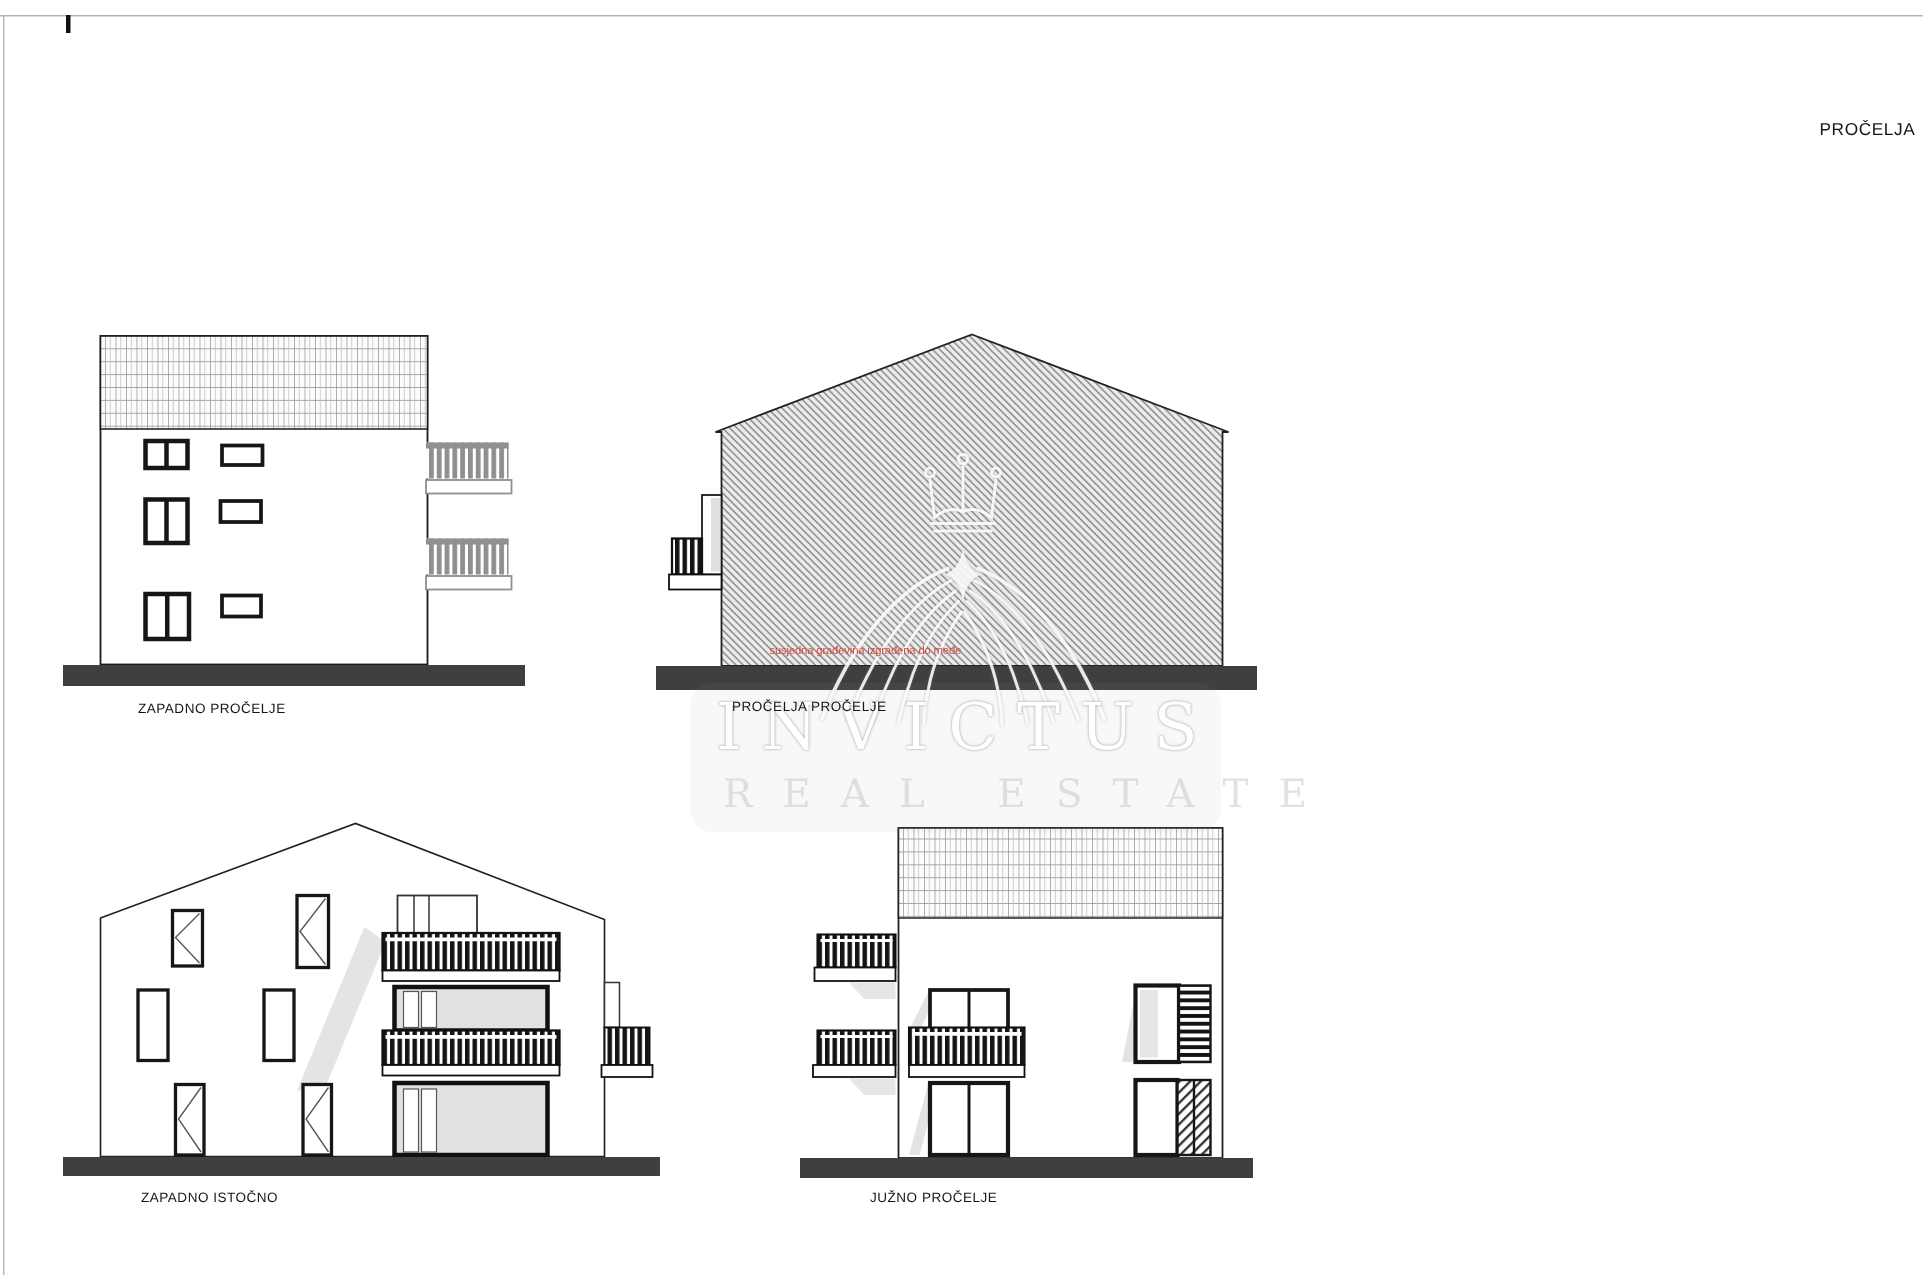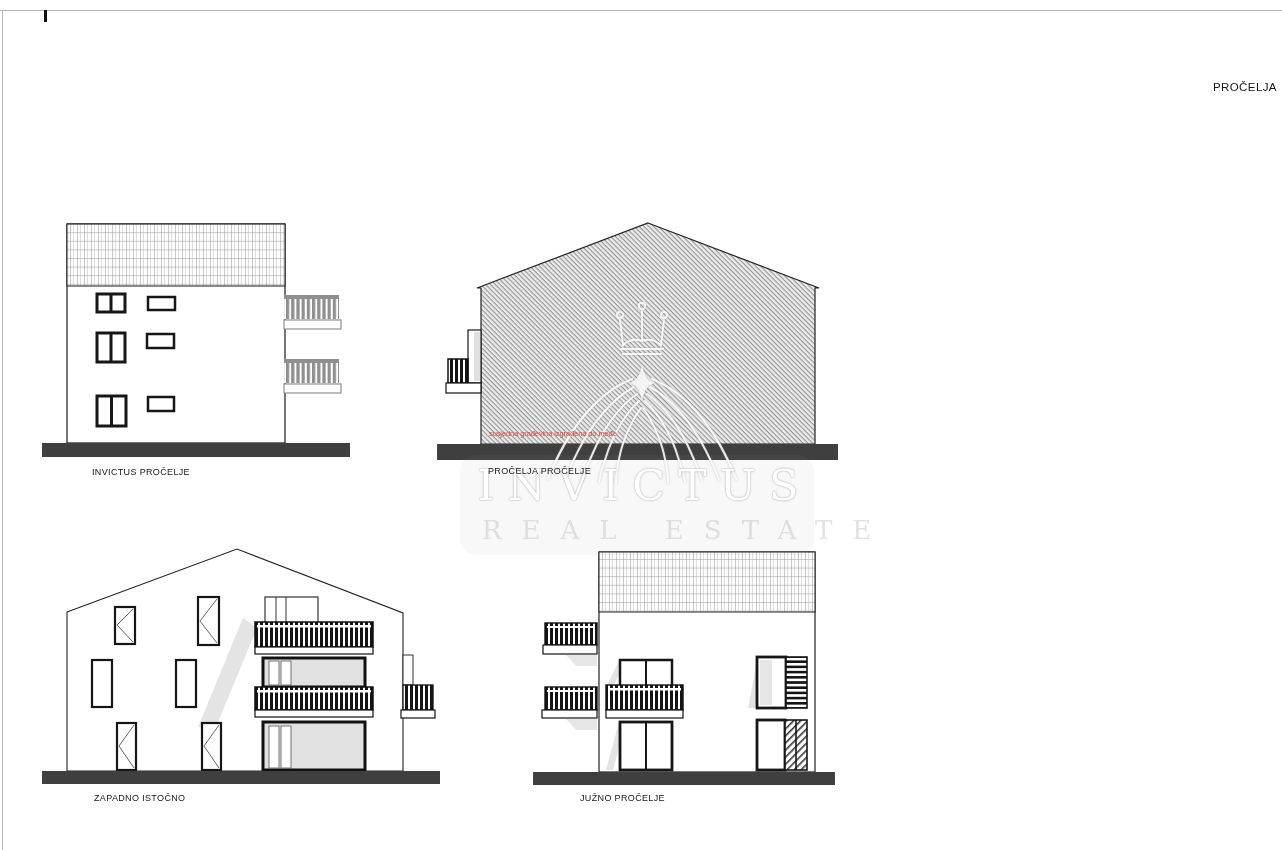--- a/index.html
+++ b/index.html
@@ -4,21 +4,21 @@
 <style>
   html,body{margin:0;padding:0;background:#fff;}
   #stage{position:relative;width:1282px;height:850px;background:#ffffff;overflow:hidden;
          font-family:"Liberation Sans",sans-serif;}
   .abs{position:absolute;}
   .frame-line-top{left:0;top:10px;width:1282px;height:1px;background:#b4b4b4;}
   .frame-line-left{left:2px;top:10px;width:1px;height:840px;background:#b9b9b9;}
   .frame-tick{left:44px;top:10px;width:3px;height:12px;background:#111;}
   .sheet-title{left:1213px;top:34px;font-size:11.5px;color:#161616;letter-spacing:.4px;white-space:nowrap;margin-top:47px;}
   .lbl{font-size:9px;color:#161616;letter-spacing:.35px;white-space:nowrap;}
-  .anno{font-size:7.5px;color:#cf4a3e;white-space:nowrap;filter:blur(.35px);letter-spacing:-.1px;}
+  .anno{font-size:7.5px;color:#cf4a3e;white-space:nowrap;filter:blur(.35px);letter-spacing:-.1px;margin-left:24px;}
   .wm-card{left:460px;top:455px;width:354px;height:100px;border-radius:16px;background:rgba(160,160,160,.07);}
   .wm-brand{left:462px;top:464px;width:352px;text-align:center;font-family:"DejaVu Serif",serif;
             font-size:43px;line-height:1;letter-spacing:13px;text-indent:13px;color:#ffffff;
             text-shadow:0 0 2px rgba(110,110,110,.5),0 0 1px rgba(110,110,110,.35);white-space:nowrap;}
   .wm-tag{left:462px;top:516px;width:352px;text-align:center;font-family:"DejaVu Serif",serif;
           font-size:26px;line-height:1.1;letter-spacing:20px;text-indent:20px;color:rgba(185,185,185,.42);white-space:nowrap;}
   .wm-logo{filter:drop-shadow(0 0 1px rgba(120,120,120,.45));}
   svg{display:block;}
 </style>
 </head>
@@ -226,19 +226,19 @@
     </g>
 
     <path d="M122 72 Q124 86 134 90 Q124 94 122 108 Q120 94 110 90 Q120 86 122 72 Z" fill="#ffffff" opacity="0.85"></path>
   </svg>
 
   <div class="abs wm-brand">INVICTUS</div>
   <div class="abs wm-tag">REAL ESTATE</div>
 
   <div class="abs sheet-title">PROČELJA</div>
 
-  <div class="abs lbl" style="left:92px;top:467px">INVICTUS PROČELJE</div>
+  <div class="abs lbl" style="left:92px;top:467px">ZAPADNO PROČELJE</div>
   <div class="abs lbl" style="left:488px;top:466px">PROČELJA PROČELJE</div>
   <div class="abs lbl" style="left:94px;top:793px">ZAPADNO ISTOČNO</div>
   <div class="abs lbl" style="left:580px;top:793px">JUŽNO PROČELJE</div>
 
   <div class="abs anno" style="left:489px;top:429px">susjedna građevina izgrađena do međe</div>
 </div>
 
 </body></html>

